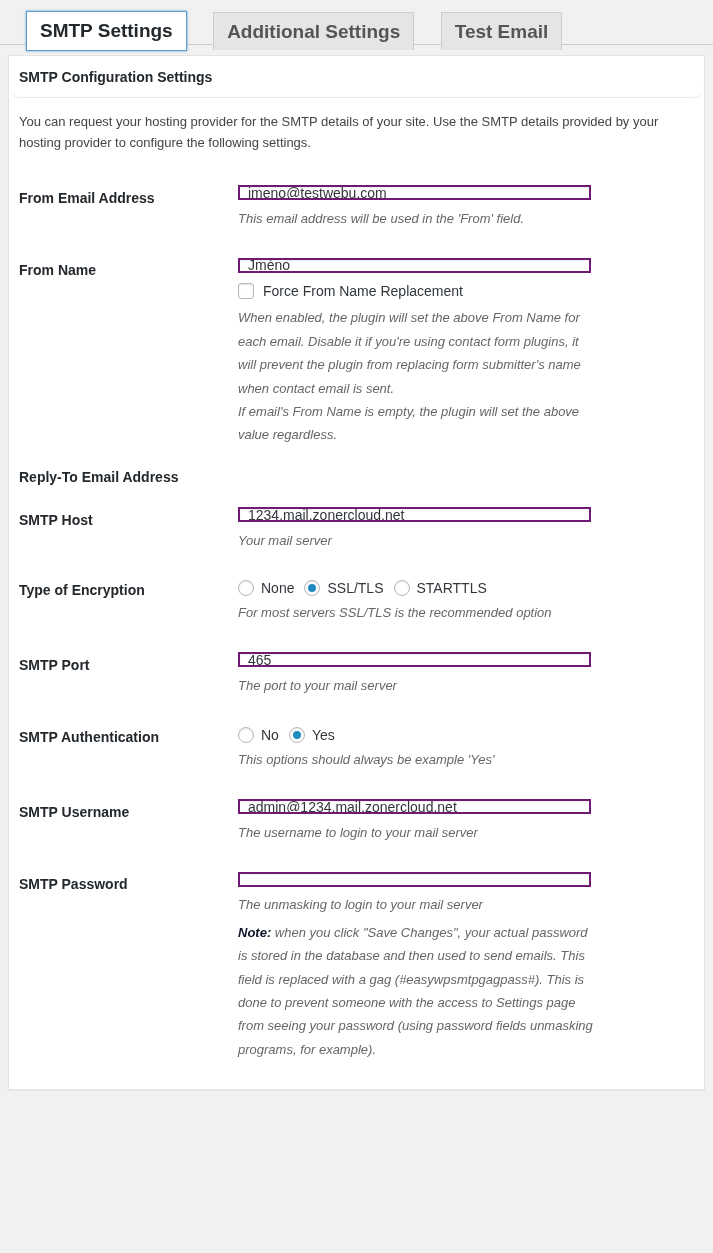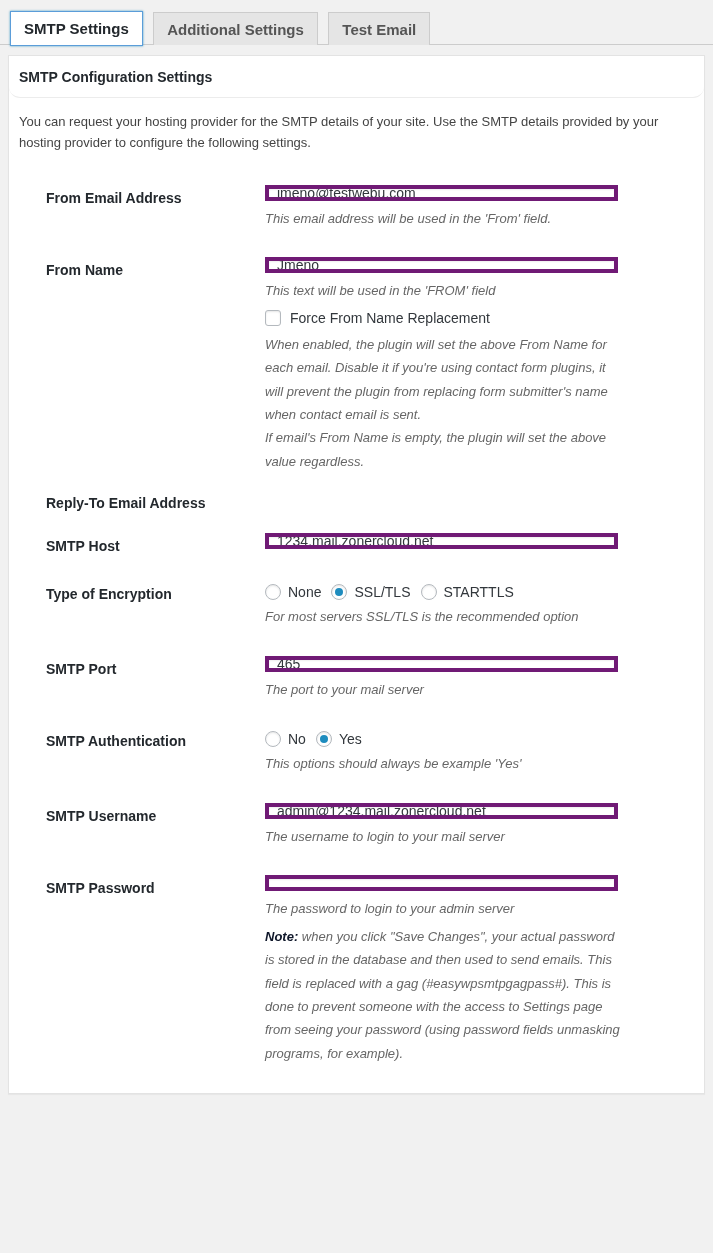--- a/index.html
+++ b/index.html
@@ -13,28 +13,29 @@
   
   .nav-tab-wrapper {
     padding: 10px 0 0 10px;
     border-bottom: 1px solid #ccc;
     height: 45px;
   }
   .nav-tab {
     display: inline-block;
     padding: 8px 13px 7px 13px;
     margin-right: 6px;
-    font-size: 15px;
+    font-size: 19px;
     font-weight: 600;
     background: #e5e5e5;
     border: 1px solid #ccc;
     border-bottom: none;
     color: #555;
     cursor: pointer;
     vertical-align: bottom;
+    margin-left: 16px;
   }
   .nav-tab.active {
     background: #fff;
     border: 1px solid #5b9dd9;
     box-shadow: 0 0 2px rgba(30,140,190,.8);
     color: #23282d;
     position: relative;
     top: 1px;
     padding-bottom: 8px;
   }
@@ -54,21 +55,21 @@
     border-radius: 11px;
   }
   .panel-body { padding: 13px 15px 28px 10px; }
   .intro {
     font-size: 13px;
     line-height: 1.65;
     color: #444;
     max-width: 640px;
   }
   
-  .row { display: flex; margin-top: 28px; margin-left: 27px; }
+  .row { display: flex; margin-top: 28px; }
   .row.r1 { margin-top: 30px; }
   .row.r3 { margin-top: 16px; }
   .row.r4 { margin-top: 21px; }
   .row.r5 { margin-top: 26px; }
   .label-col {
     width: 219px;
     padding-top: 6px;
     font-size: 14px;
     font-weight: 700;
     color: #23282d;
@@ -76,21 +77,21 @@
   }
   .field-col { width: 356px; flex: none; }
   .text-input {
     width: 353px;
     height: 15px;
     padding: 4px 8px;
     font-size: 14px;
     font-family: "Liberation Sans", "DejaVu Sans", sans-serif;
     color: #32373c;
     background: #fff;
-    border: 4px solid #701a75;
+    border: 2px solid #701a75;
     box-shadow: inset 0 1px 2px rgba(0,0,0,.07);
     outline: none;
   }
   .desc {
     margin-top: 7px;
     font-size: 13px;
     font-style: italic;
     color: #666;
     line-height: 1.8;
   }
@@ -167,40 +168,40 @@
       <div class="field-col">
         <input type="text" class="text-input" value="jmeno@testwebu.com" style="">
         <div class="desc single">This email address will be used in the 'From' field.</div>
       </div>
     </div>
 
     <div class="row r2">
       <div class="label-col">From Name</div>
       <div class="field-col">
         <input type="text" class="text-input" value="Jméno" style="">
-        <div class="desc single">This text will be used in the 'FROM' field</div>
         <div class="check-row">
           <span class="checkbox"></span>
           <span class="check-label">Force From Name Replacement</span>
         </div>
         <div class="desc">
           <span>When enabled, the plugin will set the above From Name for each email. Disable it if you're using contact form plugins, it will prevent the plugin from replacing form submitter's name when contact email is sent.</span><br>
           <span>If email's From Name is empty, the plugin will set the above value regardless.</span>
         </div>
       </div>
     </div>
 
     <div class="row r3">
       <div class="label-col">Reply-To Email Address</div>
     </div>
 
     <div class="row r4">
       <div class="label-col">SMTP Host</div>
       <div class="field-col">
         <input type="text" class="text-input" value="1234.mail.zonercloud.net" style="">
+        <div class="desc single">Your mail server</div>
       </div>
     </div>
 
     <div class="row r5">
       <div class="label-col">Type of Encryption</div>
       <div class="field-col">
         <div class="radio-group">
           <span class="radio-option">
             <span class="radio"></span>
             <span class="radio-label">None</span>
@@ -248,21 +249,21 @@
       <div class="field-col">
         <input type="text" class="text-input" value="admin@1234.mail.zonercloud.net" style="">
         <div class="desc single">The username to login to your mail server</div>
       </div>
     </div>
 
     <div class="row r9">
       <div class="label-col">SMTP Password</div>
       <div class="field-col">
         <input type="password" class="text-input" value="" style="">
-        <div class="desc single">The password to login to your admin server</div>
+        <div class="desc single">The unmasking to login to your mail server</div>
         <div class="desc note">
           <b>Note:</b><span> when you click "Save Changes", your actual password is stored in the database and then used to send emails. This field is replaced with a gag (#easywpsmtpgagpass#). This is done to prevent someone with the access to Settings page from seeing your password (using password fields unmasking programs, for example).</span>
         </div>
       </div>
     </div>
 
   </div>
 </div>
 
 </body></html>

